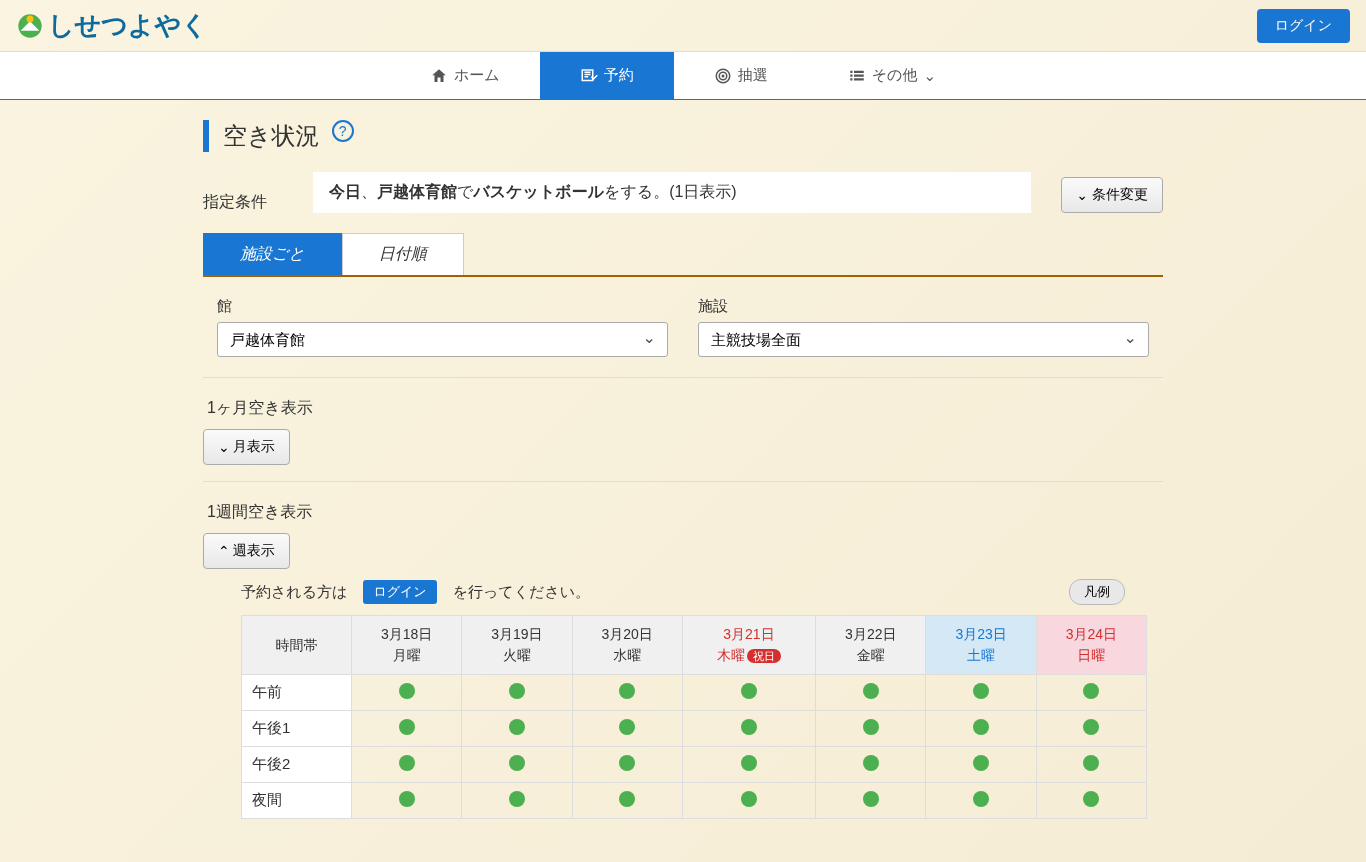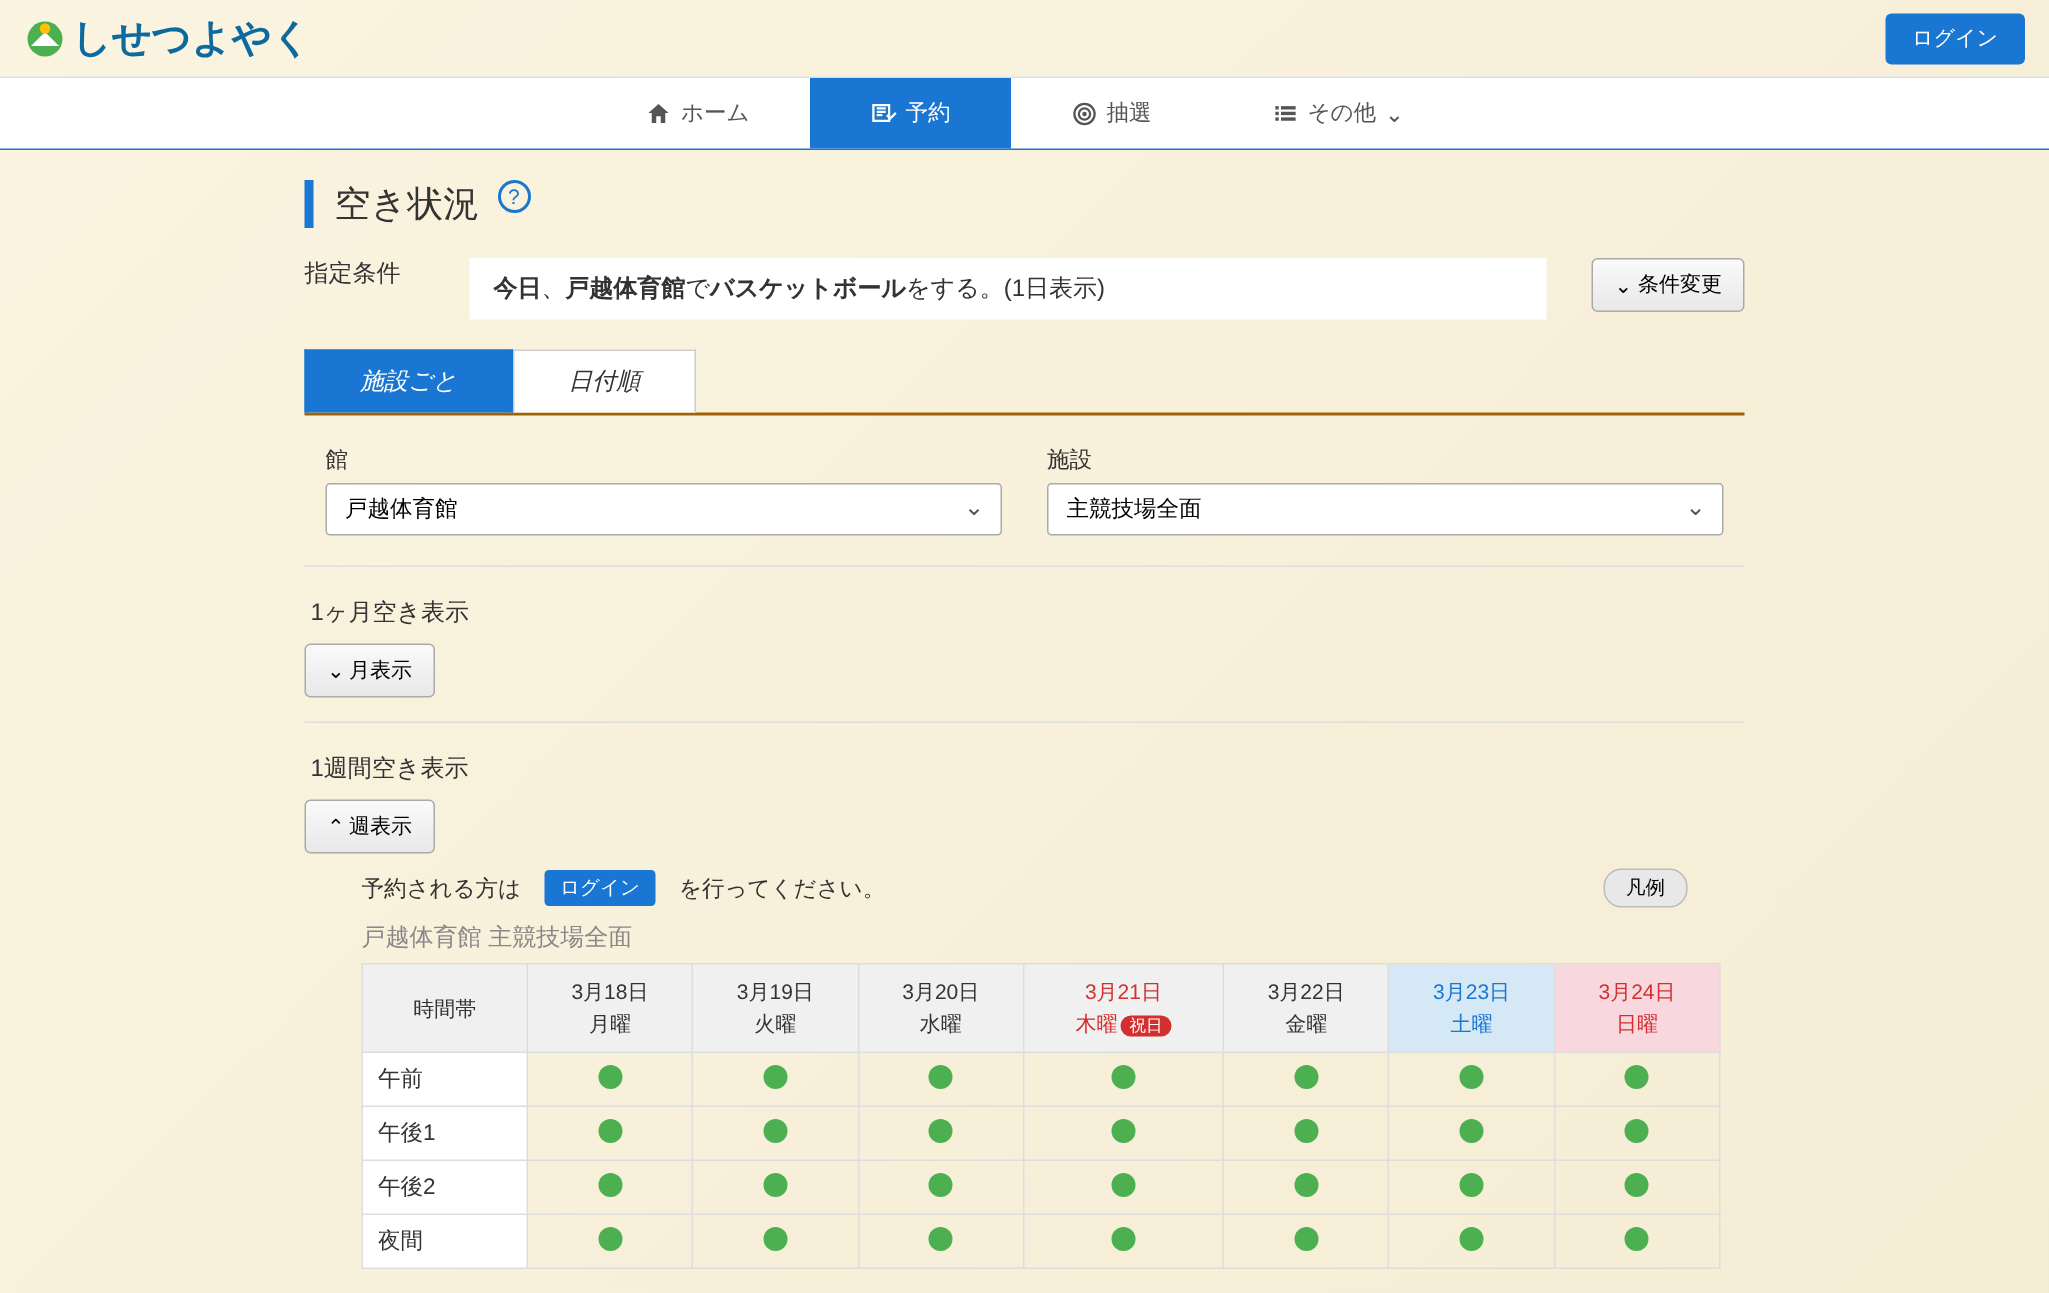--- a/index.html
+++ b/index.html
@@ -13,21 +13,21 @@
     .nav-bar { background: white; border-top: 1px solid #ddd; border-bottom: 1px solid #1976d2; display: flex; justify-content: center; }
     .nav-item { padding: 14px 40px; display: flex; align-items: center; gap: 6px; color: #555; cursor: pointer; font-size: 15px; }
     .nav-item.active { background: #1976d2; color: white; }
     .nav-icon { width: 18px; height: 18px; display: inline-flex; }
     
     .content { max-width: 960px; margin: 0 auto; padding: 20px 0; }
     
     .page-title { border-left: 6px solid #1976d2; padding-left: 14px; font-size: 24px; font-weight: normal; display: flex; gap: 12px; margin-bottom: 20px; }
     .help-icon { color: #1976d2; border: 2px solid #1976d2; border-radius: 50%; width: 22px; height: 22px; display: inline-flex; align-items: center; justify-content: center; font-size: 14px; cursor: pointer; }
     
-    .condition-row { display: flex; align-items: flex-start; gap: 30px; margin-bottom: 20px; }
+    .condition-row { display: flex; align-items: flex-end; gap: 30px; margin-bottom: 20px; }
     .condition-label { font-size: 16px; color: #333; min-width: 80px; }
     .condition-text { background: white; padding: 10px 16px; flex: 1; font-size: 16px; }
     .condition-text b { font-weight: bold; }
     .change-btn { background: linear-gradient(#fafafa, #e8e8e8); border: 1px solid #aaa; border-radius: 4px; padding: 8px 14px; cursor: pointer; font-size: 14px; display: flex; align-items: center; gap: 4px; }
     
     .tab-row { display: flex; border-bottom: 2px solid #a16207; font-style: italic; }
     .tab { padding: 10px 36px; border: 1px solid #ccc; border-bottom: none; background: white; cursor: pointer; font-size: 16px; }
     .tab.active { background: #1976d2; color: white; border-color: #1976d2; }
     
     .select-row { display: flex; gap: 30px; padding: 20px 14px; border-bottom: 1px solid #ddd; }
@@ -179,23 +179,20 @@
 
   <div class="login-notice">
     <div class="login-notice-left">
       <span>予約される方は</span>
       <span class="login-link">ログイン</span>
       <span>を行ってください。</span>
     </div>
     <button class="legend-btn">凡例</button>
   </div>
 
-  <div class="table-caption">
-    <span>戸越体育館</span> <span>主競技場全面</span>
-  </div>
 
   <table class="avail-table">
     <thead>
       <tr id="header-row">
         <th class="time-col">時間帯</th>
       <th>
             <div>3月18日</div>
             <div>月曜</div>
           </th>
           <th>

